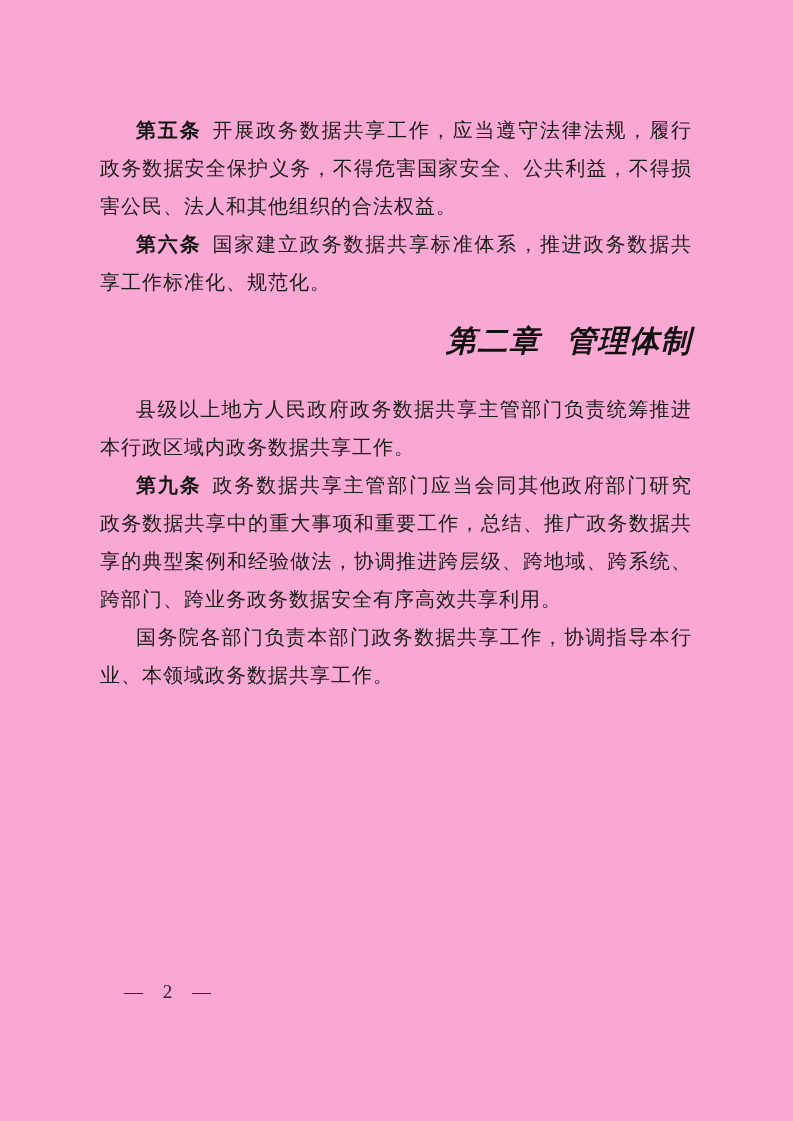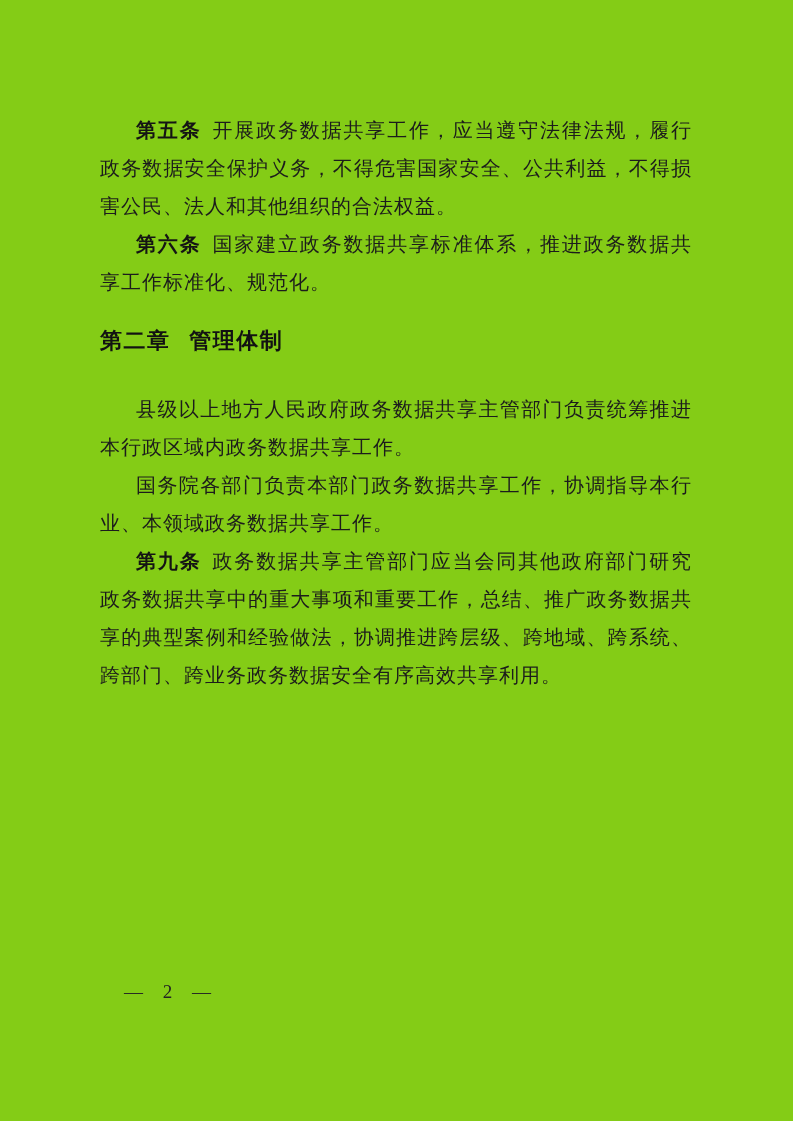--- a/index.html
+++ b/index.html
@@ -4,21 +4,21 @@
 <title>Document</title>
 <style>
   * { box-sizing: border-box; }
   html, body { margin: 0; padding: 0; background: #ffffff; }
 
   .page {
     position: relative;
     width: 793px;
     height: 1121px;
     margin: 0;
-    background: #84cc16;
+    background: #f9a8d4;
     overflow: hidden;
     font-family: "Liberation Serif", "DejaVu Serif", serif;
   }
 
   .content {
     position: absolute;
     left: 100px;
     top: 111px;
     width: 592px;
   }
@@ -36,28 +36,29 @@
 
   .article-label {
     font-family: "Liberation Sans", "DejaVu Sans", sans-serif;
     font-weight: 700;
     color: #141414;
     margin-right: 0.55em;
   }
 
   .chapter {
     margin: 21px 0 30px 0;
-    text-align: left;
+    text-align: right;
     text-indent: 0;
     font-family: "Liberation Sans", "DejaVu Sans", sans-serif;
     font-weight: 700;
-    font-size: 22px;
+    font-size: 30px;
     line-height: 38px;
     letter-spacing: 1.5px;
     color: #121212;
+    font-style: italic;
   }
 
   .chapter-gap { display: inline-block; width: 0.85em; }
 
   .page-number {
     position: absolute;
     left: 124px;
     top: 981px;
     font-family: "Liberation Serif", "DejaVu Serif", serif;
     font-size: 19px;
@@ -76,20 +77,20 @@
 
     <p class="para"><span class="article-label">第六条</span><span>国家建立政务数据共享标准体系，推进政务数据共享工作标准化、规范化。</span></p>
 
 
     <h2 class="chapter"><span>第二章</span><span class="chapter-gap"></span><span>管理体制</span></h2>
 
 
 
     <p class="para"><span>县级以上地方人民政府政务数据共享主管部门负责统筹推进本行政区域内政务数据共享工作。</span></p>
 
+    <p class="para"><span class="article-label">第九条</span><span>政务数据共享主管部门应当会同其他政府部门研究政务数据共享中的重大事项和重要工作，总结、推广政务数据共享的典型案例和经验做法，协调推进跨层级、跨地域、跨系统、跨部门、跨业务政务数据安全有序高效共享利用。</span></p>
+
     <p class="para"><span>国务院各部门负责本部门政务数据共享工作，协调指导本行业、本领域政务数据共享工作。</span></p>
-
-    <p class="para"><span class="article-label">第九条</span><span>政务数据共享主管部门应当会同其他政府部门研究政务数据共享中的重大事项和重要工作，总结、推广政务数据共享的典型案例和经验做法，协调推进跨层级、跨地域、跨系统、跨部门、跨业务政务数据安全有序高效共享利用。</span></p>
 
   </div>
 
   <div class="page-number">— 2 —</div>
 </div>
 
 </body></html>

